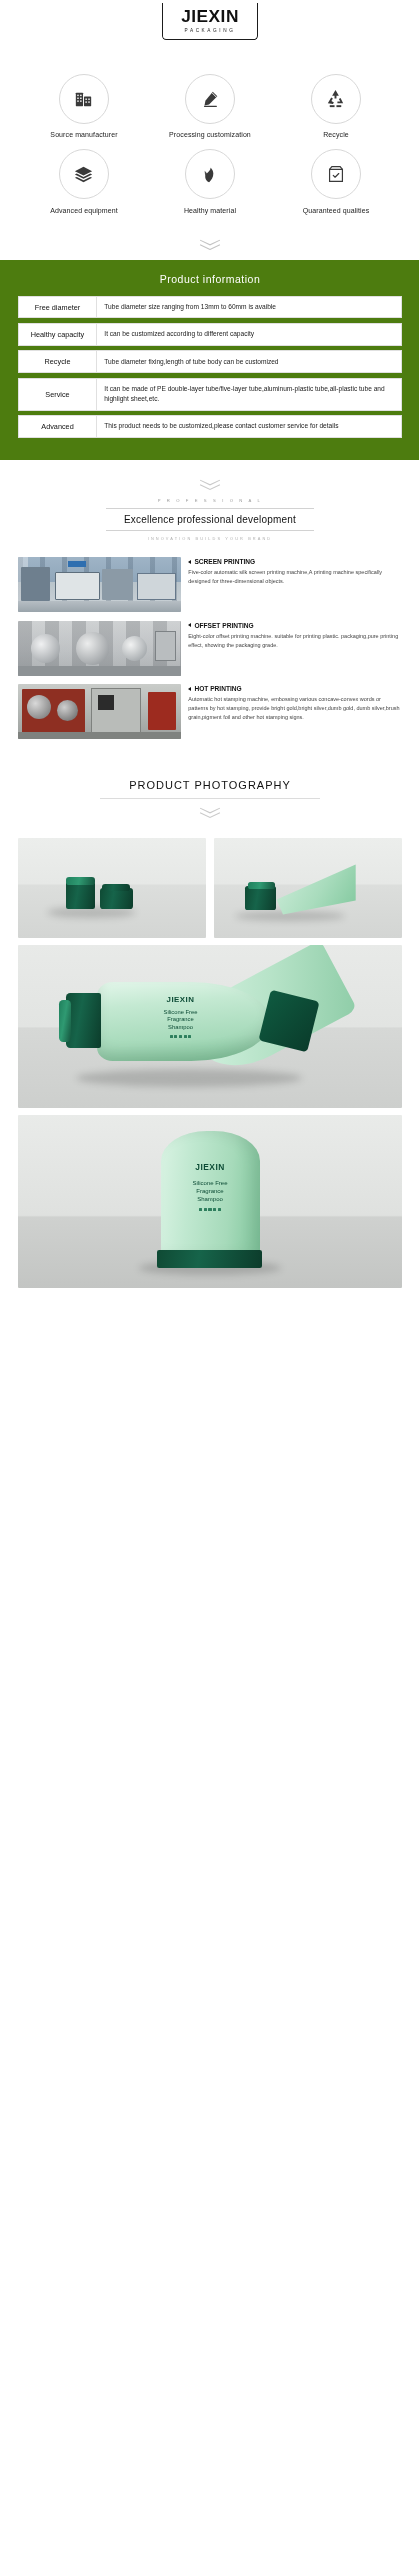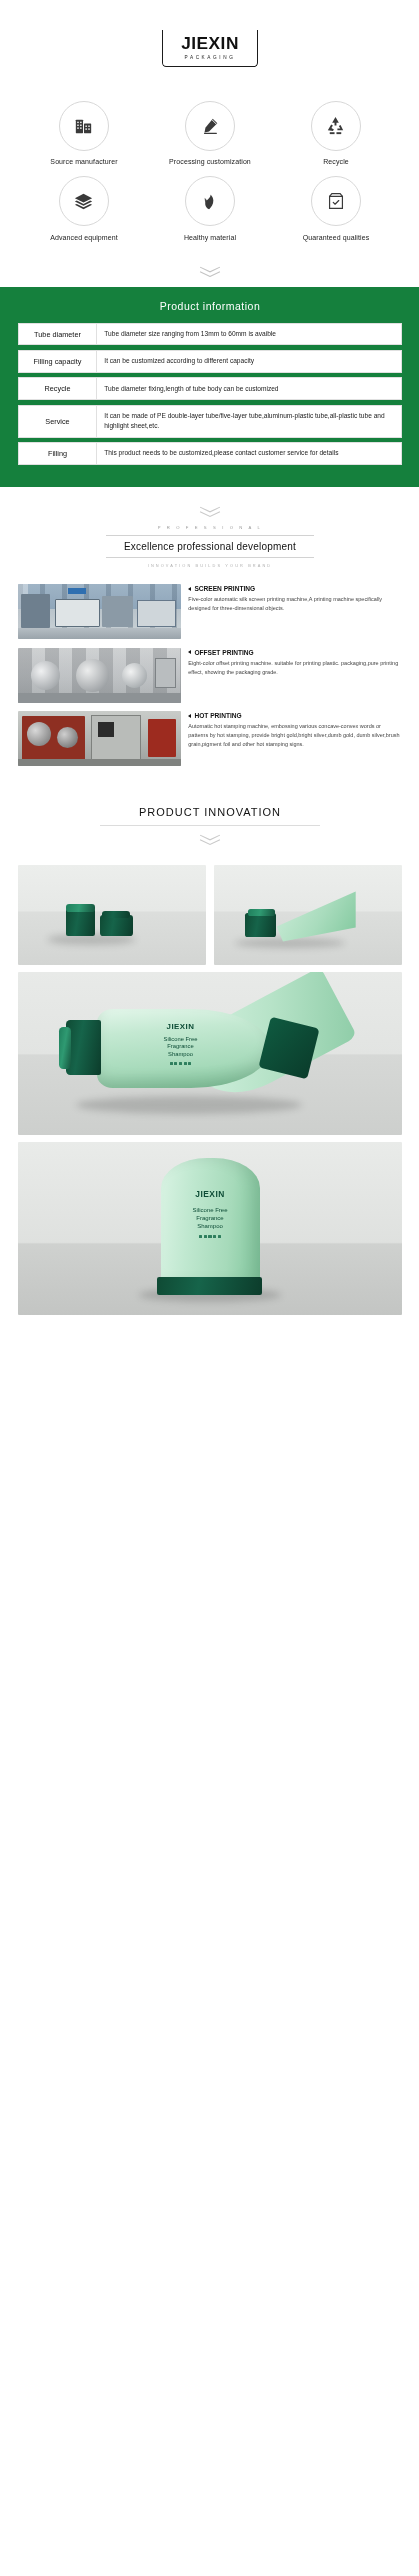--- a/index.html
+++ b/index.html
@@ -3,21 +3,21 @@
 <meta charset="utf-8">
 <style>
   * { box-sizing: border-box; margin: 0; padding: 0; }
   body {
     width: 420px;
     background: #ffffff;
     font-family: "Liberation Sans", sans-serif;
     color: #333;
     -webkit-font-smoothing: antialiased;
   }
-  .page { width: 420px; position: relative; overflow: hidden; margin-top: 27px; }
+  .page { width: 420px; position: relative; overflow: hidden; }
 
   
   .logo-bar {
     height: 58px;
     display: flex;
     align-items: center;
     justify-content: center;
     background: #fff;
   }
   .logo-box {
@@ -72,21 +72,21 @@
     color: #222;
     letter-spacing: 0.1px;
   }
 
   
   .chev-wrap { text-align: center; padding: 7.3px 0 9.4px 0; }
   .chev-svg { display:block; margin: 0 auto; }
 
   
   .pinfo {
-    background: #15803d;
+    background: #4d7c0f;
     padding: 13.6px 18px 18px 18px;
   }
   .pinfo-title {
     text-align: center;
     color: #fff;
     font-size: 10.5px;
     letter-spacing: 0.5px;
     margin-bottom: 10.5px;
     font-weight: normal;
   }
@@ -348,37 +348,37 @@
     <svg class="chev-svg" width="24" height="12.6" viewBox="0 0 46 24" fill="none" stroke="#c3c3c3" stroke-width="2">
       <path d="M4 4l19 9 19-9"></path>
       <path d="M4 13l19 9 19-9"></path>
     </svg>
   </div>
 
   <div class="pinfo">
     <div class="pinfo-title">Product  information</div>
 
     <div class="pinfo-row">
-      <div class="pinfo-key">Tube diameter</div>
+      <div class="pinfo-key">Free diameter</div>
       <div class="pinfo-val">Tube diameter size ranging from 13mm to 60mm is avaible</div>
     </div>
     <div class="pinfo-row">
-      <div class="pinfo-key">Filling capacity</div>
+      <div class="pinfo-key">Healthy capacity</div>
       <div class="pinfo-val">It can be customized according to different capacity</div>
     </div>
     <div class="pinfo-row">
       <div class="pinfo-key">Recycle</div>
       <div class="pinfo-val">Tube diameter fixing,length of tube body can be customized</div>
     </div>
     <div class="pinfo-row">
       <div class="pinfo-key">Service</div>
       <div class="pinfo-val">It can be made of PE double-layer tube/five-layer tube,aluminum-plastic tube,all-plastic tube and highlight sheet,etc.</div>
     </div>
     <div class="pinfo-row">
-      <div class="pinfo-key">Filling</div>
+      <div class="pinfo-key">Advanced</div>
       <div class="pinfo-val">This product needs to be customized,please contact customer service for details</div>
     </div>
   </div>
 
   <div class="pro-wrap">
     <svg class="chev-svg" width="24" height="12.6" viewBox="0 0 46 24" fill="none" stroke="#c9c9c9" stroke-width="2" style="margin-bottom:7.3px">
       <path d="M4 4l19 9 19-9"></path>
       <path d="M4 13l19 9 19-9"></path>
     </svg>
     <div class="pro-sub1">P R O F E S S I O N A L</div>
@@ -448,21 +448,21 @@
           <span class="tri-left"></span>
           <span>HOT PRINTING</span>
         </div>
         <div class="print-body">Automatic hot stamping machine, embossing various concave-convex words or patterns by hot stamping, provide bright gold,bright silver,dumb gold, dumb silver,brush grain,pigment foil and other hot stamping signs.</div>
       </div>
     </div>
 
   </div>
 
   <div class="photo-head">
-    <div class="photo-title">PRODUCT  INNOVATION</div>
+    <div class="photo-title">PRODUCT  PHOTOGRAPHY</div>
   </div>
 
   <div class="chev-wrap">
     <svg class="chev-svg" width="24" height="12.6" viewBox="0 0 46 24" fill="none" stroke="#c9c9c9" stroke-width="2">
       <path d="M4 4l19 9 19-9"></path>
       <path d="M4 13l19 9 19-9"></path>
     </svg>
   </div>
 
   <div class="photos">

